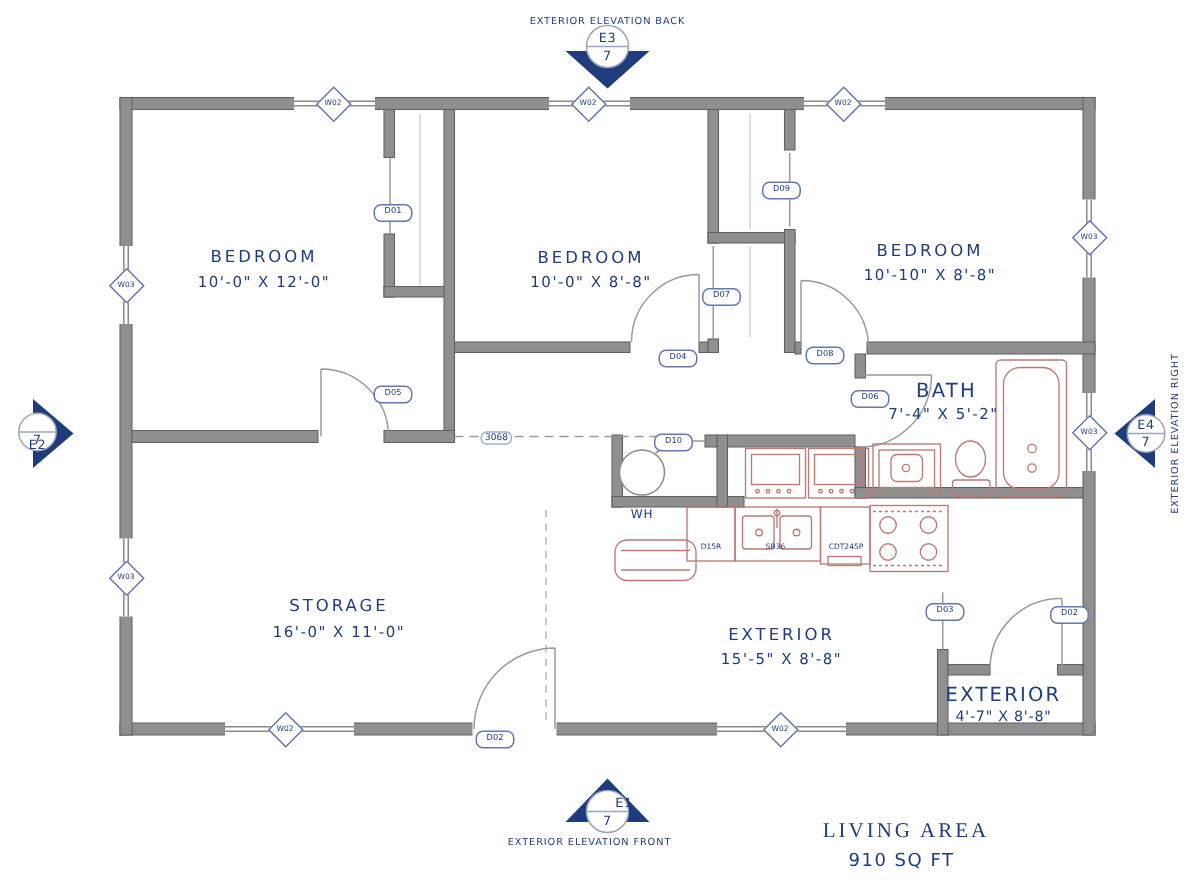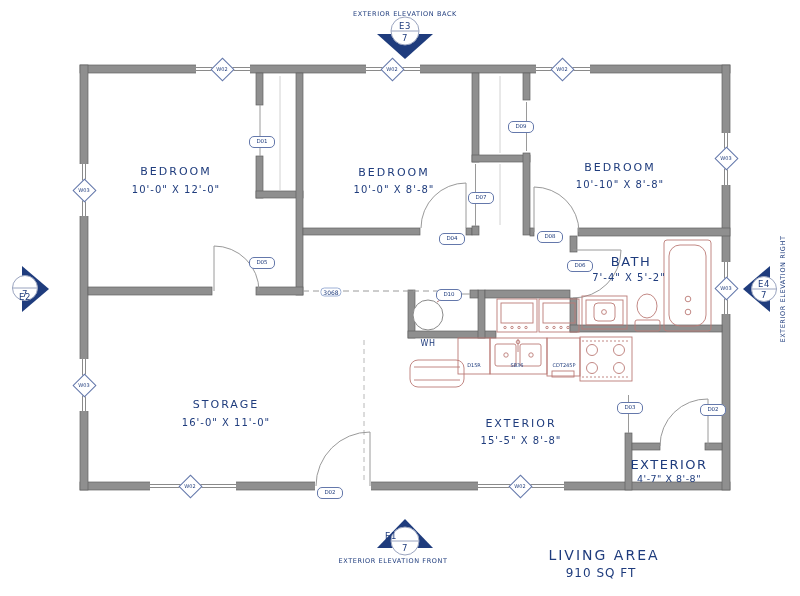--- a/index.html
+++ b/index.html
@@ -5,21 +5,21 @@
   html,body{margin:0;padding:0;background:#fff;}
   #canvas{position:relative;width:800px;height:596px;background:#fff;overflow:hidden;
           font-family:"DejaVu Sans",sans-serif;}
   #plan-svg{position:absolute;left:0;top:0;}
   .lbl{position:absolute;transform:translate(-50%,-50%);color:#1f3c7d;white-space:nowrap;
        text-align:center;z-index:3;}
   .room-name{font-size:11px;letter-spacing:2px;}
   .room-name.sm{font-size:13px;letter-spacing:1.5px;}
   .room-dims{font-size:10px;letter-spacing:1px;}
   .room-dims.sm{font-size:9.5px;letter-spacing:.5px;}
-  .area-title{font-size:14px;letter-spacing:2px;}
+  .area-title{font-size:14px;letter-spacing:2px;font-family:Liberation Serif, serif;}
   .area-value{font-size:12px;letter-spacing:1px;text-align:center;}
   .elev-label{font-size:6.5px;letter-spacing:.6px;}
   .elev-label.vert{transform:translate(-50%,-50%) rotate(-90deg);}
   .elev-id{font-size:8.5px;letter-spacing:.5px;}
   .cab-lbl{font-size:5px;letter-spacing:0;color:#1f3c7d;}
   .wh-lbl{font-size:8px;letter-spacing:.5px;margin-top:28px;}
   .open-lbl{font-size:6px;background:#fff;padding:0 2px;border:0.5px solid #9db0d6;border-radius:4px;}
   .tag-pill{position:absolute;transform:translate(-50%,-50%);width:24px;height:10px;
             border:1px solid #6478ab;border-radius:5px;background:#fff;color:#1f3c7d;
             font-size:5.5px;line-height:8px;text-align:center;z-index:4;}
@@ -226,21 +226,21 @@
   <div class="lbl room-name sm" style="left:669px;top:464px">EXTERIOR</div>
   <div class="lbl room-dims sm" style="left:669px;top:478px">4'-7" X 8'-8"</div>
 
   <div class="lbl area-title" style="left:604px;top:555px">LIVING AREA</div>
   <div class="lbl area-value" style="left:601px;top:573px">910 SQ FT</div>
 
   <div class="lbl elev-label" style="left:405px;top:14px">EXTERIOR ELEVATION BACK</div>
   <div class="lbl elev-id" style="left:405px;top:26px">E3</div>
   <div class="lbl elev-id" style="left:405px;top:38px">7</div>
 
-  <div class="lbl elev-id" style="left:391px;top:536px">E1</div>
+  <div class="lbl elev-id" style="left:416px;top:536px">E1</div>
   <div class="lbl elev-id" style="left:405px;top:548px">7</div>
   <div class="lbl elev-label" style="left:393px;top:561px">EXTERIOR ELEVATION FRONT</div>
 
   <div class="lbl elev-id" style="left:25px;top:297px">E2</div>
   <div class="lbl elev-id" style="left:25px;top:294px">7</div>
 
   <div class="lbl elev-id" style="left:764px;top:284px">E4</div>
   <div class="lbl elev-id" style="left:764px;top:295px">7</div>
   <div class="lbl elev-label vert" style="left:783px;top:289px">EXTERIOR ELEVATION RIGHT</div>
 

